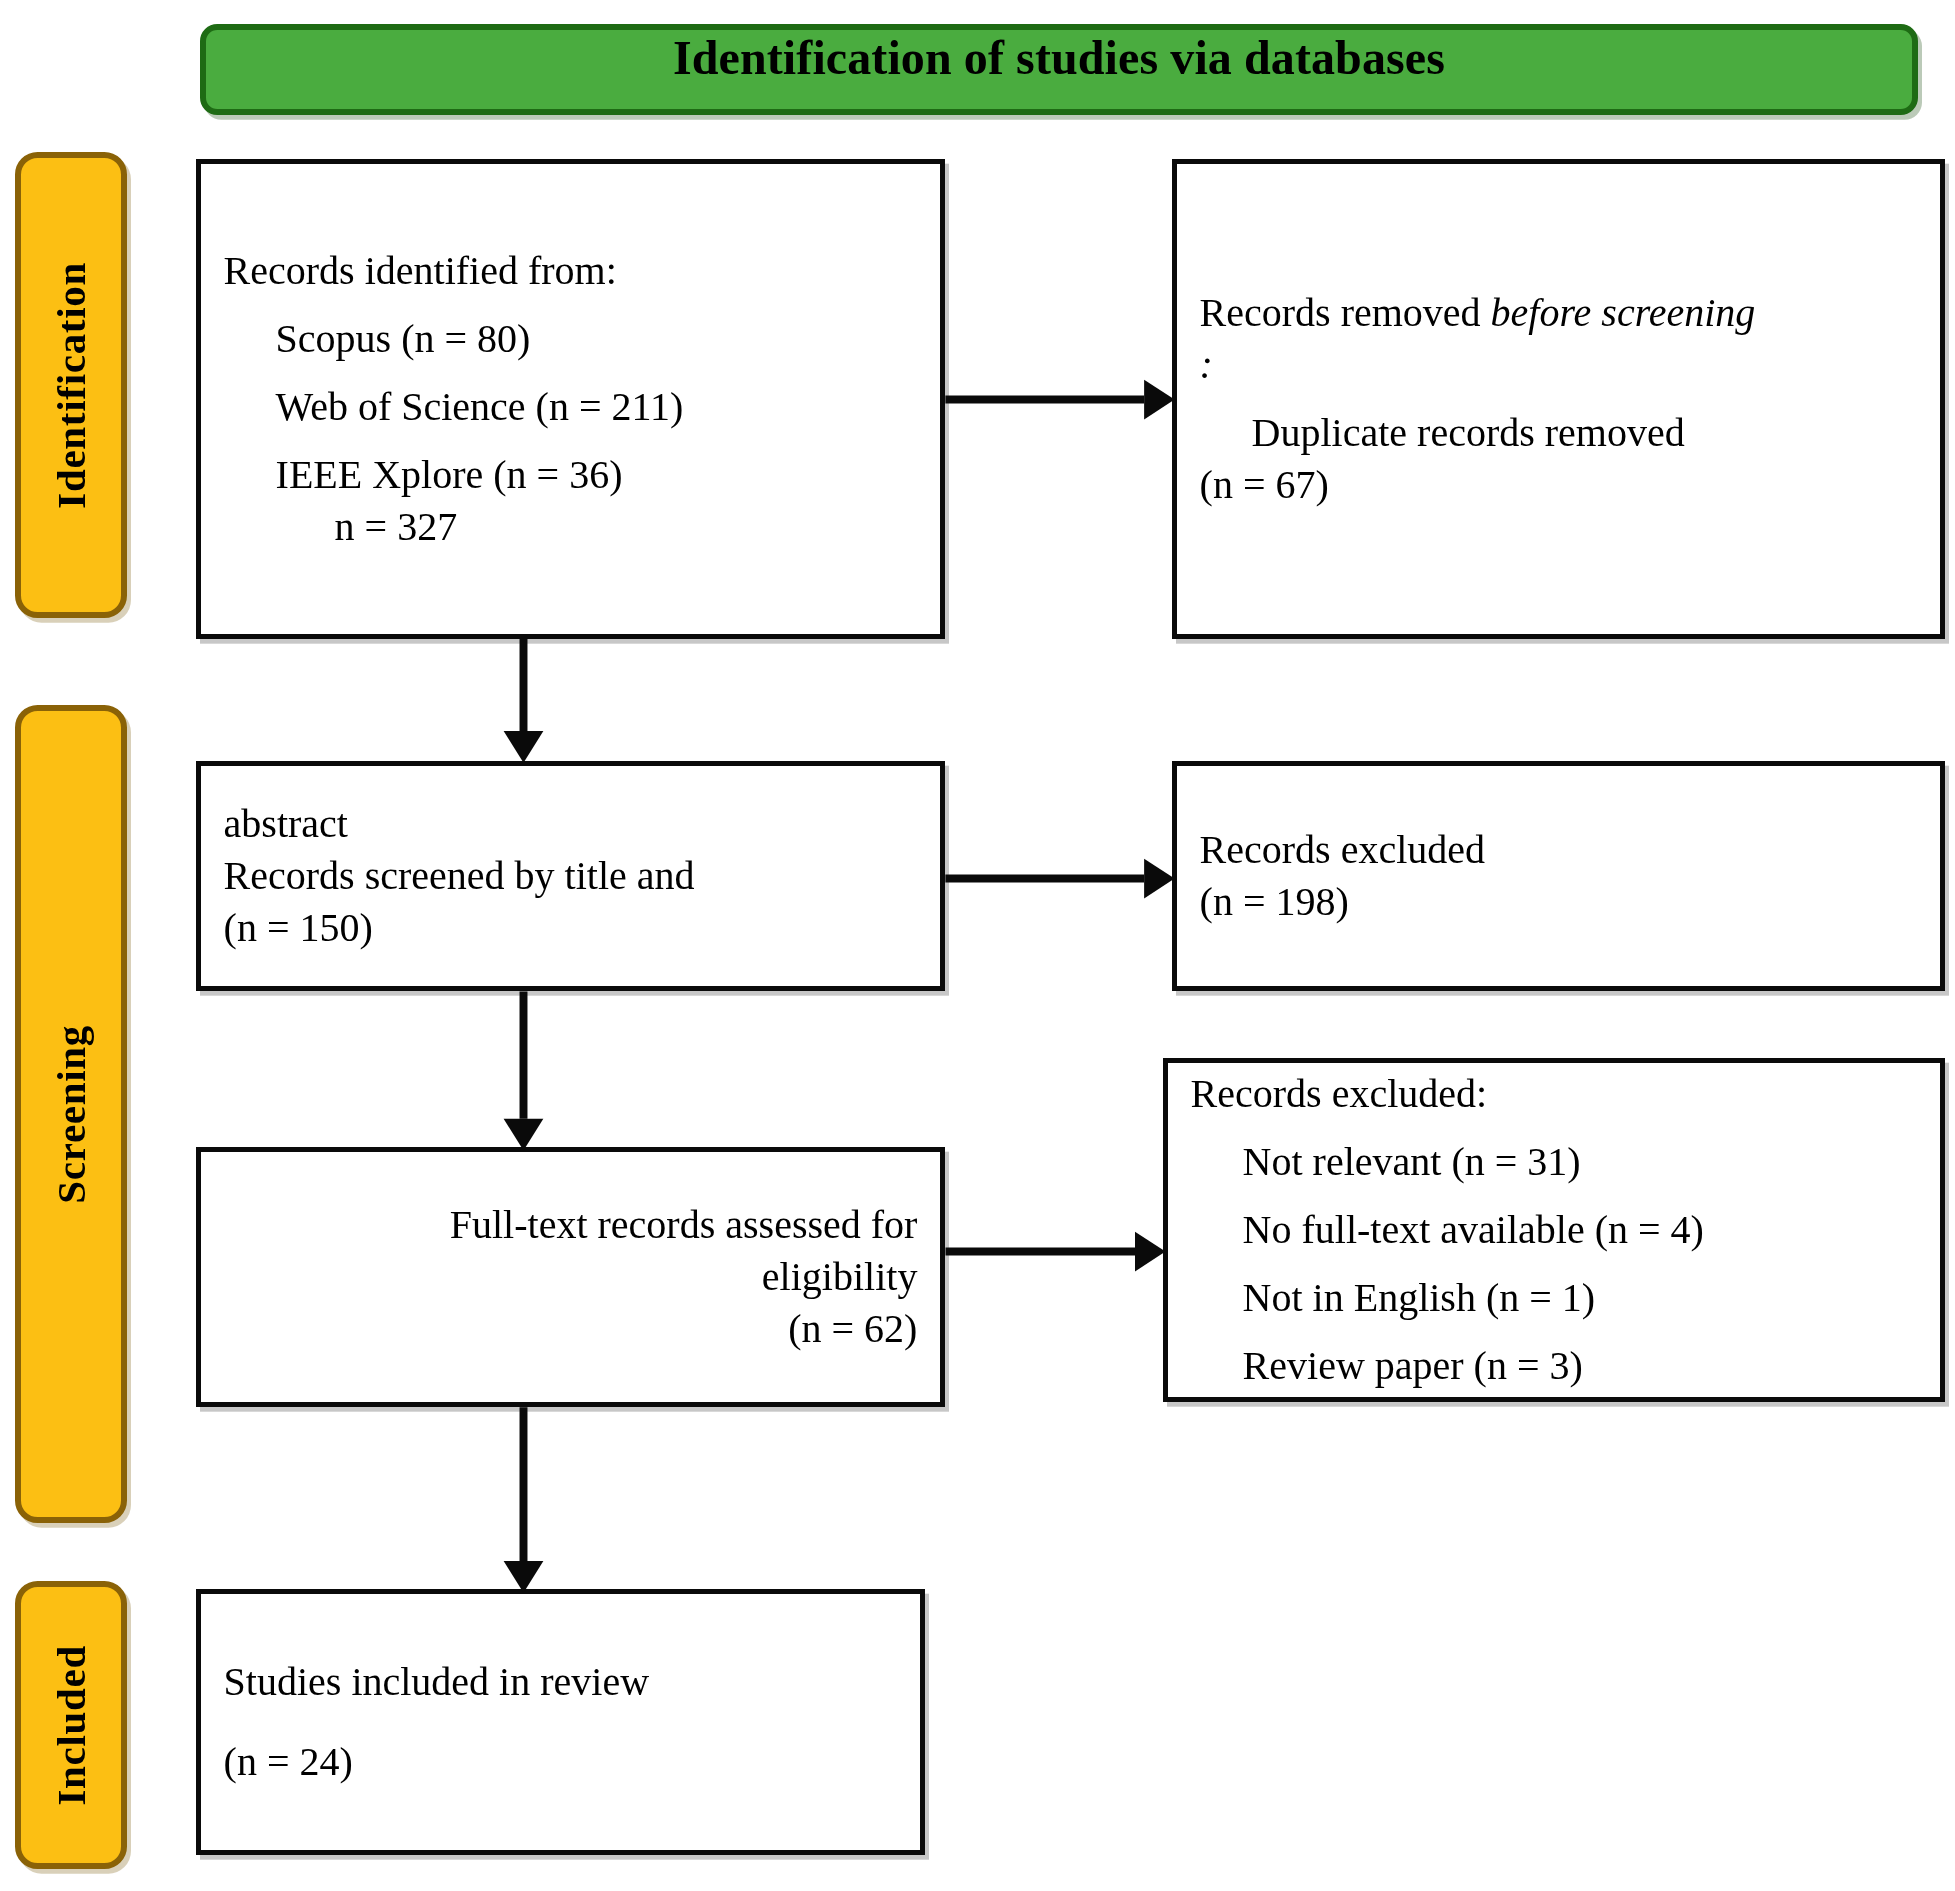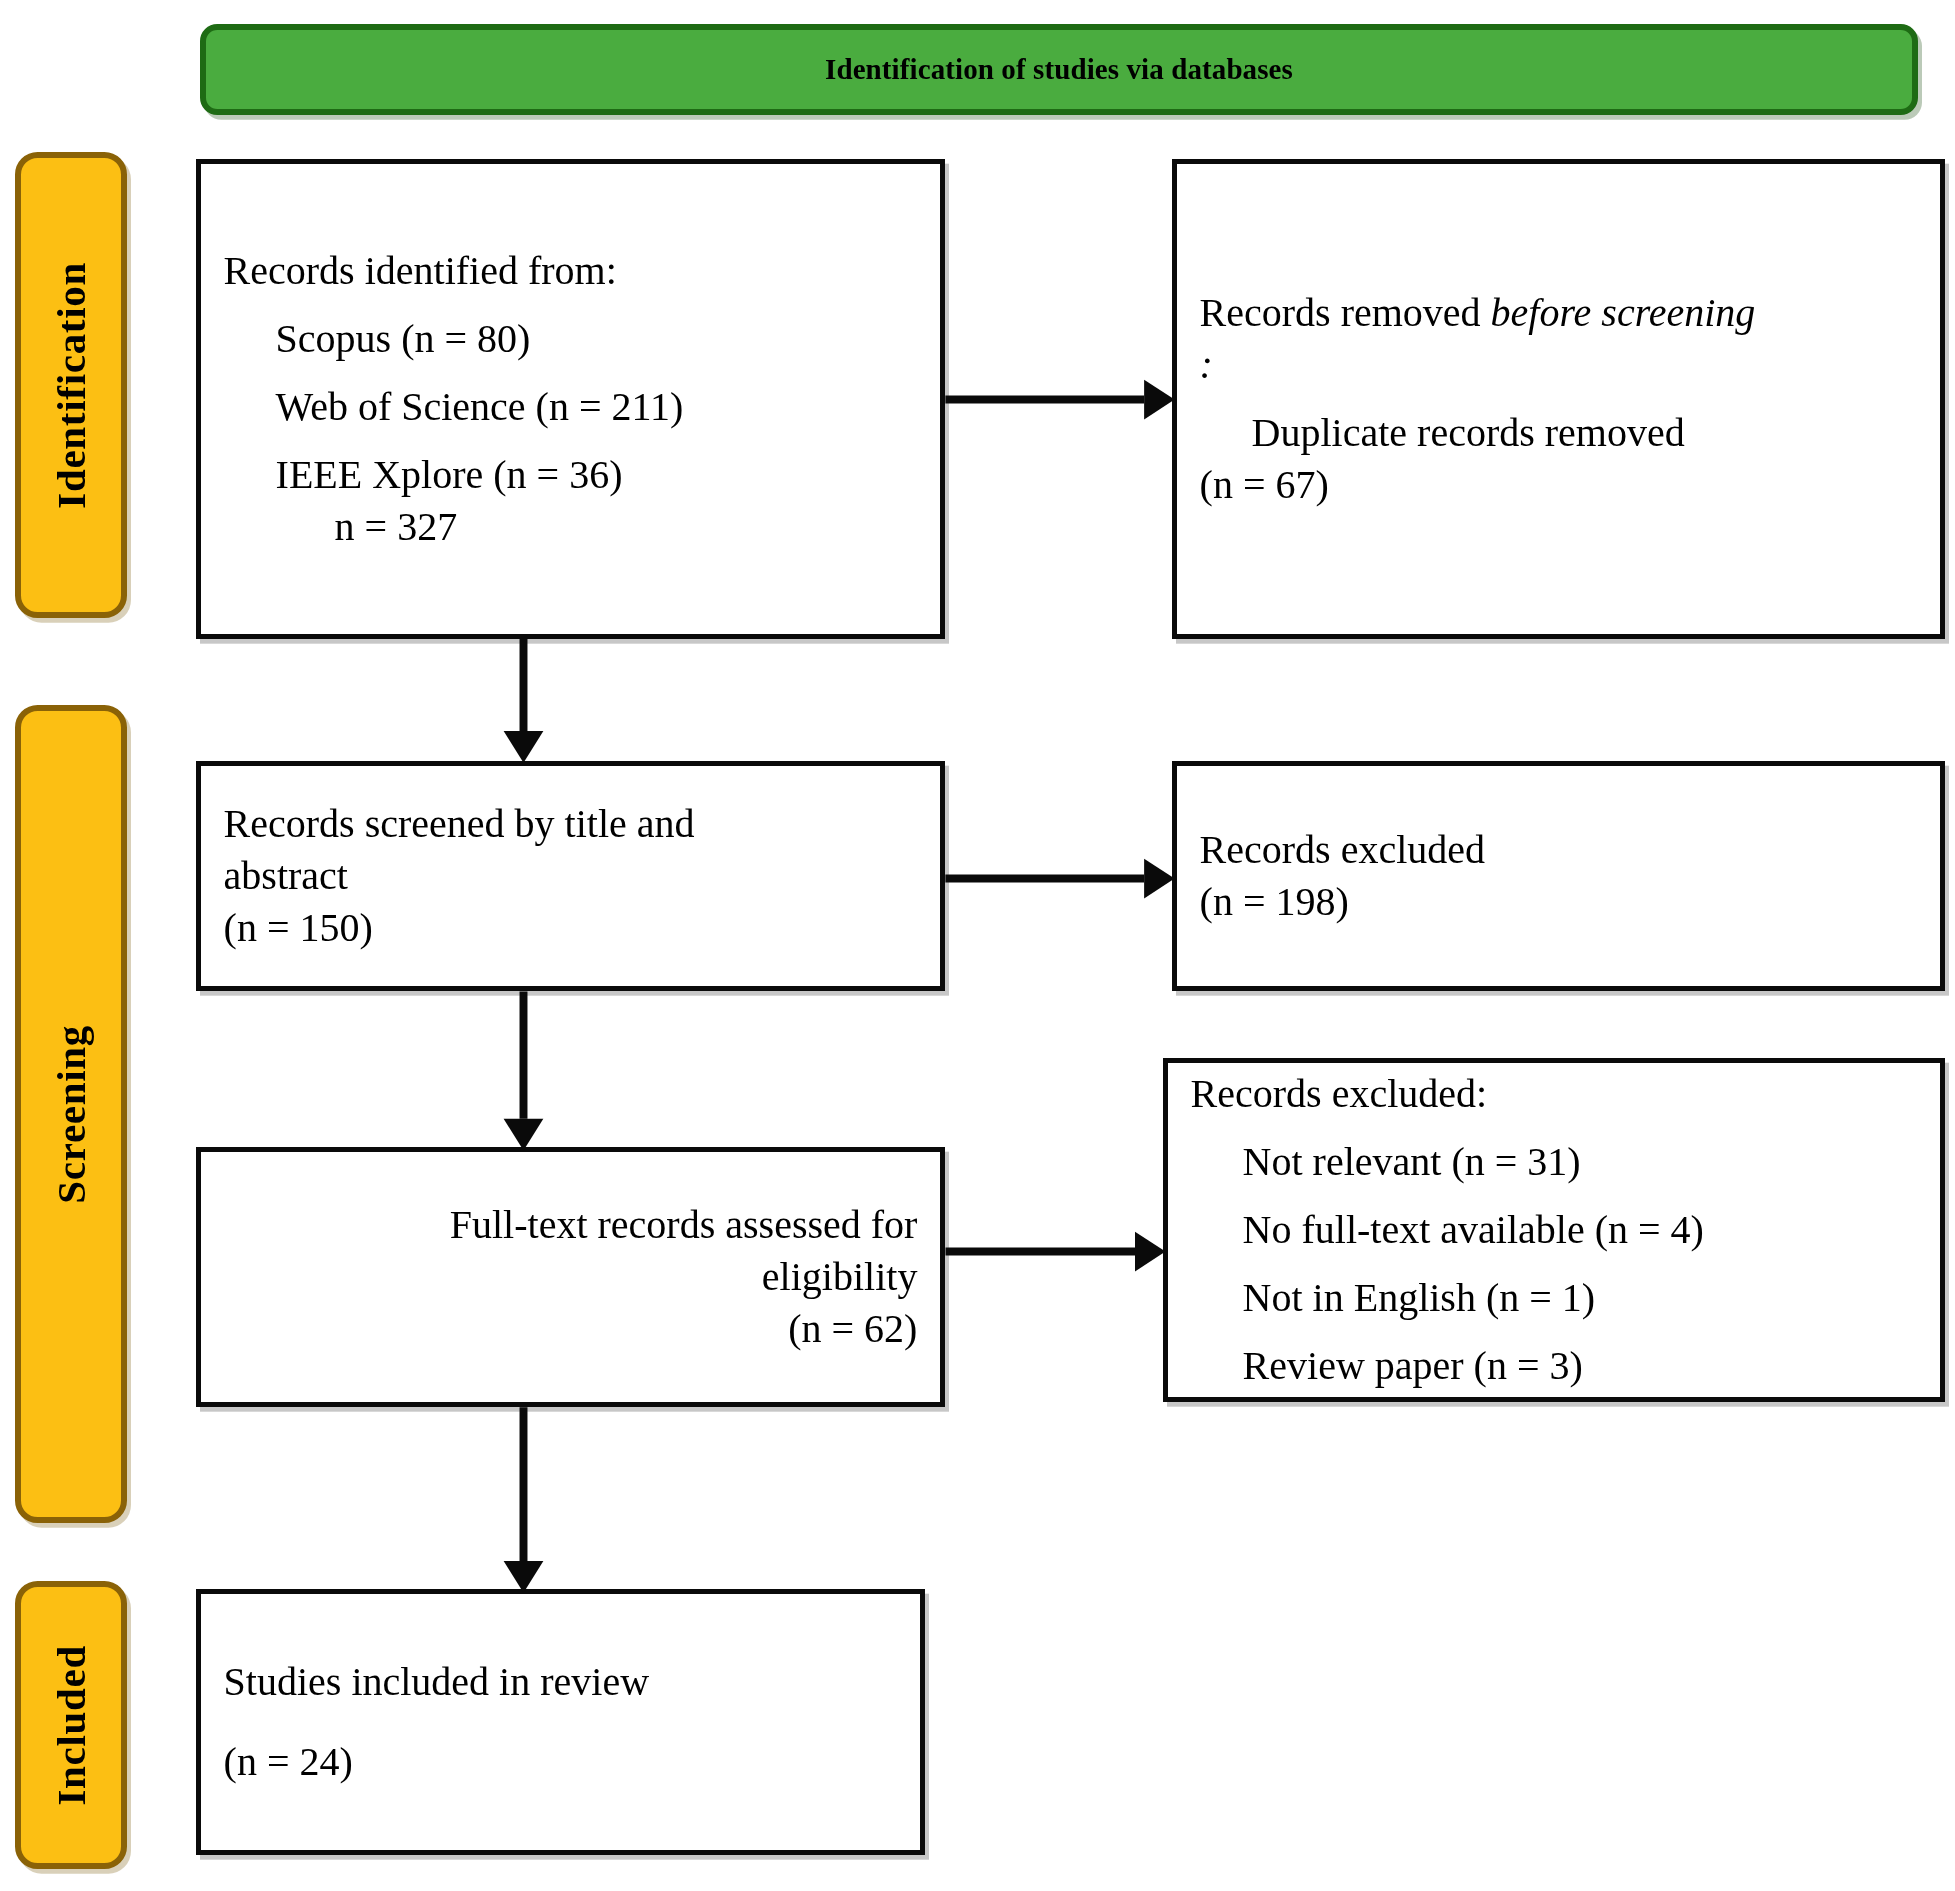--- a/index.html
+++ b/index.html
@@ -22,25 +22,24 @@
     left: 200px;
     top: 24px;
     width: 1718px;
     height: 91px;
     box-sizing: border-box;
     background: #4aac3f;
     border: 6px solid #1e6b14;
     border-radius: 17.3px;
     box-shadow: 4px 4.7px 0 rgba(30,80,20,0.30);
     display: flex;
-    align-items: center;
     justify-content: center;
     color: #000000;
     font-weight: bold;
-    font-size: 29px;
+    font-size: 48px;
     letter-spacing: 0.1px;
   }
 
   
   .phase-tab {
     position: absolute;
     box-sizing: border-box;
     background: #fcbf13;
     border: 6px solid #8a6207;
     border-radius: 22.6px;
@@ -126,22 +125,22 @@
       <span>Records removed </span><em>before screening</em>
     </div>
     <div class="line">
       <em>:</em>
     </div>
     <div class="line indent">Duplicate records removed</div>
     <div class="line">(n = 67)</div>
   </div>
 
   <div class="node" id="node-screened">
+    <div class="line">abstract</div>
     <div class="line">Records screened by title and</div>
-    <div class="line">abstract</div>
     <div class="line">(n = 150)</div>
   </div>
 
   <div class="node" id="node-excluded1">
     <div class="line">Records excluded</div>
     <div class="line">(n = 198)</div>
   </div>
 
   <div class="node" id="node-fulltext">
     <div class="line">Full-text records assessed for</div>

